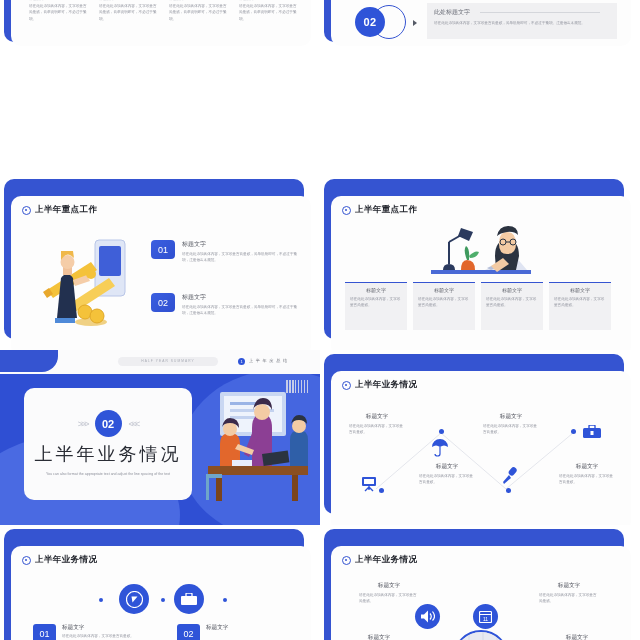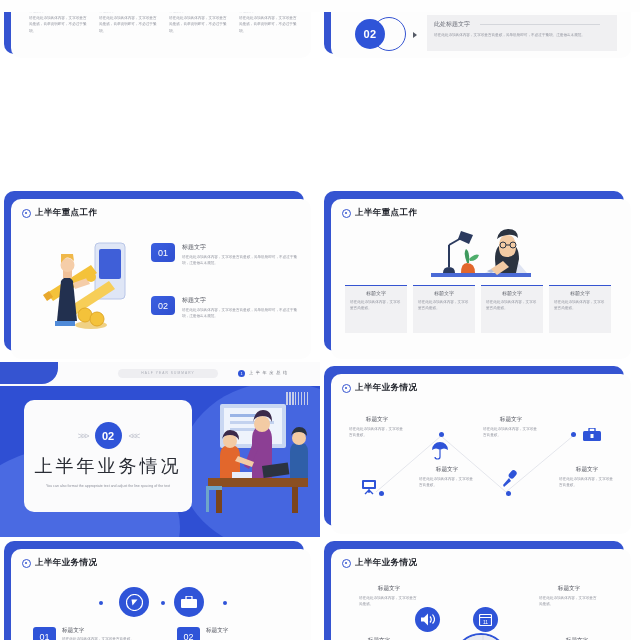--- a/index.html
+++ b/index.html
@@ -17,32 +17,31 @@
     overflow: hidden;
     background: #fefefe;
   }
   
   .thumb {
     position: relative;
     width: 320px; height: 175px;
     padding: 8px 12px 10px 8px;
     background: #ffffff;
     overflow: hidden;
-    margin-top: 12px;
   }
   .shadow {
     position: absolute;
     left: 4px; top: 4px;
     width: 300px; height: 160px;
     background: #3554d1;
     border-radius: 10px 10px 4px 10px;
   }
   .card {
     position: absolute;
-    left: 11px; top: 12px;
+    left: 11px; top: 21px;
     width: 300px; height: 160px;
     background: #fdfdfd;
     border-radius: 10px;
     overflow: hidden;
   }
   
   .sl-head {
     display: flex; align-items: center; gap: 4px;
     padding: 8px 0 0 11px;
   }

